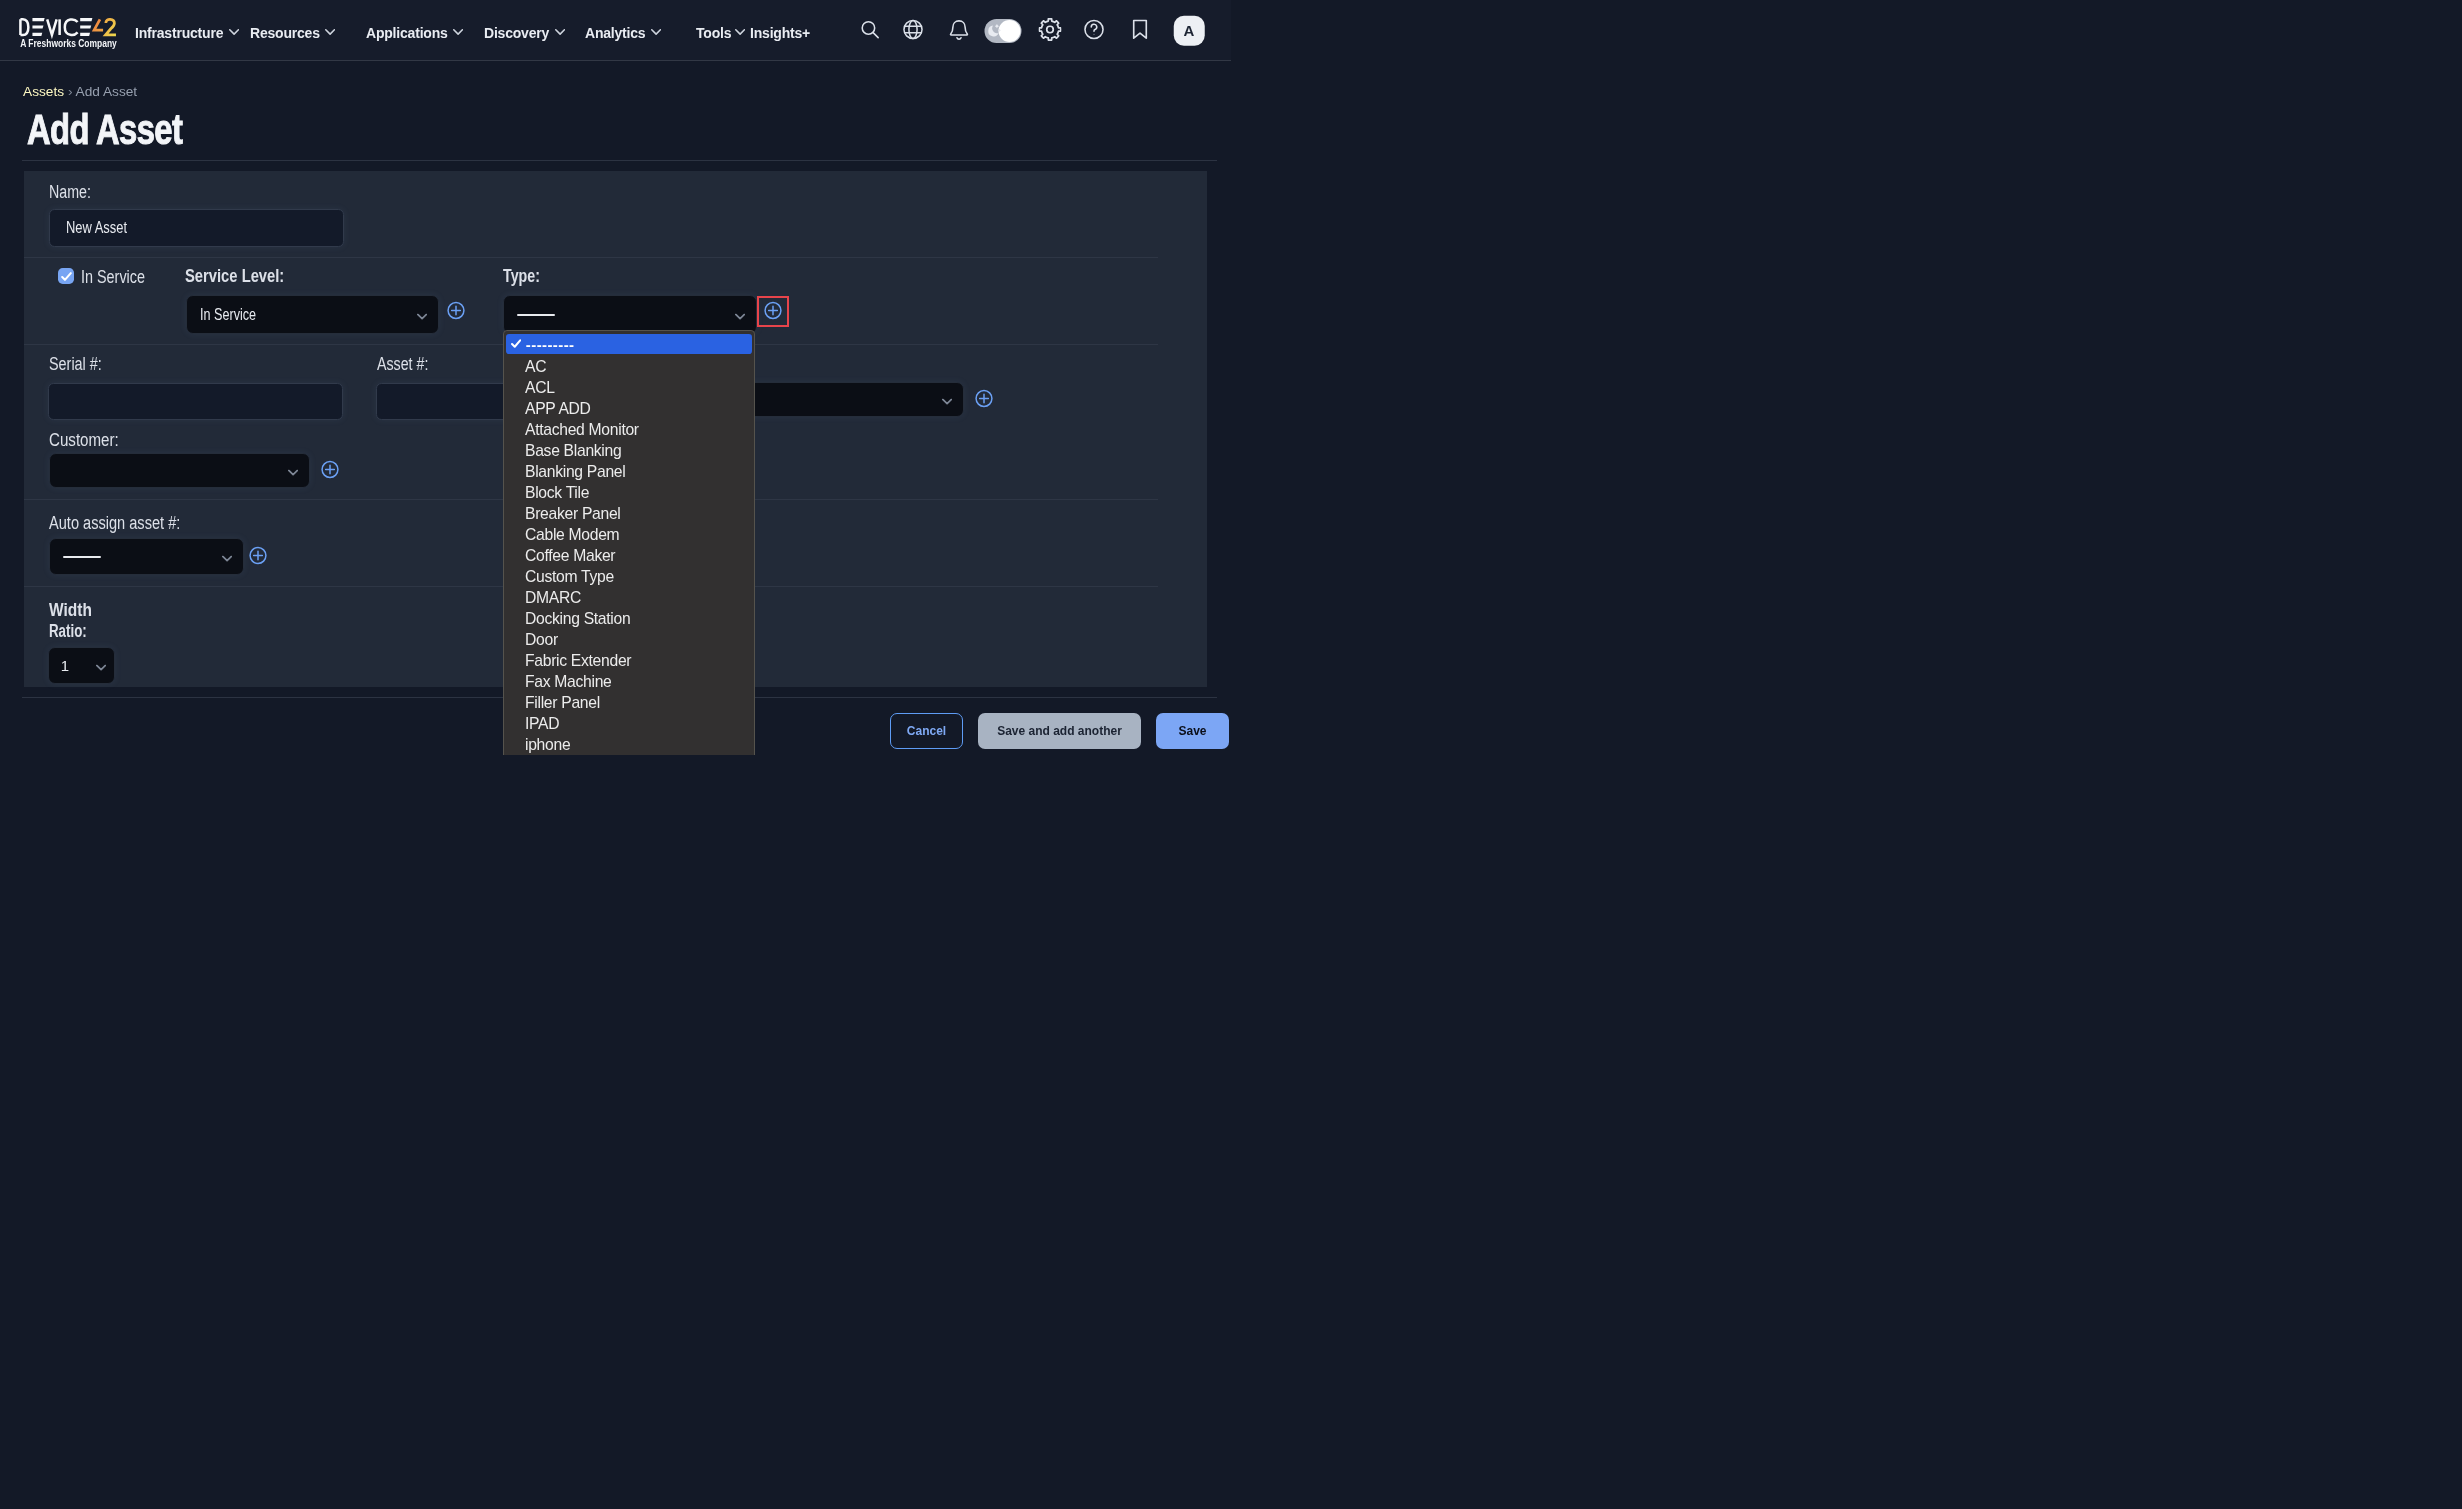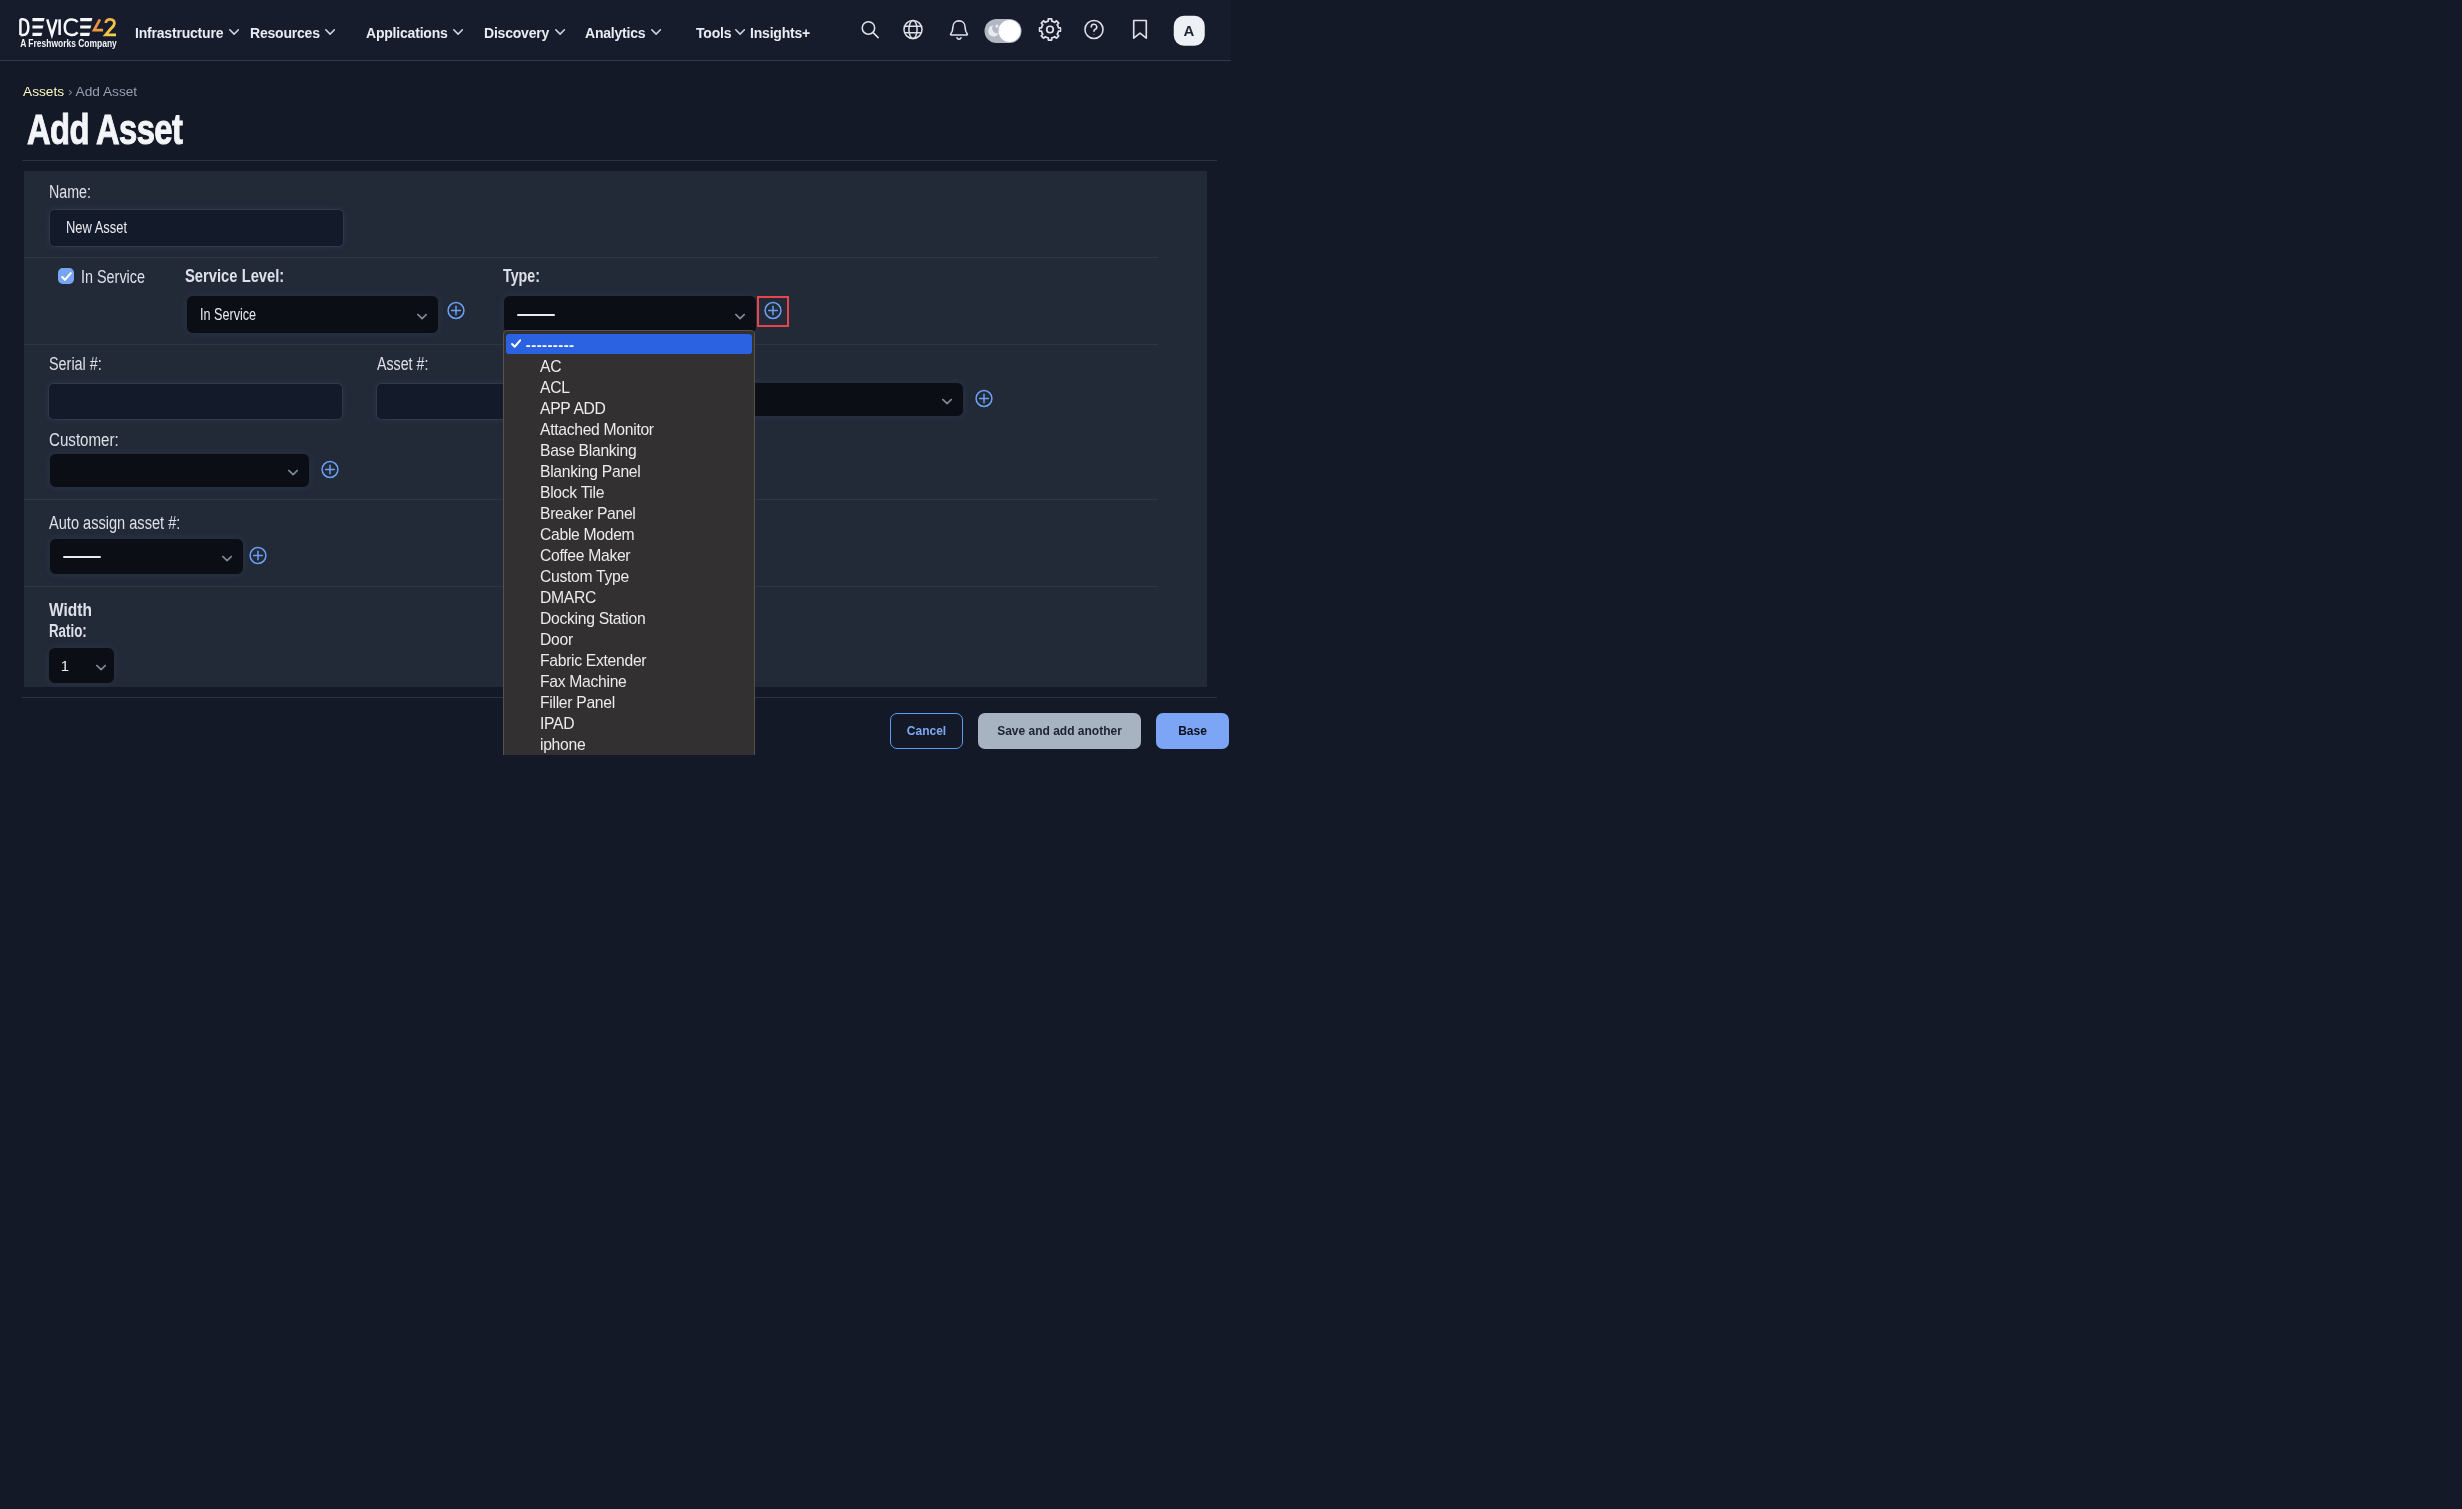--- a/index.html
+++ b/index.html
@@ -26,21 +26,21 @@
   .sel { position:absolute; background:#0b0e15; border:0.8px solid #252d3a; border-radius:7px; box-shadow:0 0 7.8px rgba(120,150,200,.10); color:#e9ecf1; font-size:15px; display:flex; align-items:center; padding-left:13.3px; }
   .sel .cv { position:absolute; right:11px; top:50%; transform:translateY(-50%); }
   .dash { width:38px; height:2px; background:#e8eaee; border-radius:1.6px; margin-top:1.6px; }
   .plus { position:absolute; transform:translate(-50%,-50%); }
 
   
   #cb { position:absolute; left:58px; top:268px; width:16.4px; height:16.4px; background:#78a5f3; border-radius:4.7px; display:flex; align-items:center; justify-content:center; }
 
   
   #dd { position:absolute; left:503px; top:330px; width:252px; height:438px; background:#323030; border:1.6px solid #55534d; border-radius:3.9px; padding-top:3.1px; }
-  #dd .row { height:21px; display:flex; align-items:center; padding-left:36px; color:#ececec; font-size:15.7px; letter-spacing:-0.3px; }
+  #dd .row { height:21px; display:flex; align-items:center; padding-left:21px; color:#ececec; font-size:15.7px; letter-spacing:-0.3px; }
   #dd .rowsel { position:relative; margin:0 2.3px; height:20px; background:#2a62e2; border-radius:3.1px; padding-left:4.7px; display:flex; align-items:center; color:#fff; }
 
   
   .btn { position:absolute; top:713px; height:36px; border-radius:7px; display:flex; align-items:center; justify-content:center; font-size:12px; font-weight:600; }
   #btn-cancel { left:890px; width:73px; border:1.2px solid #5e9cf5; color:#7fa9f4; background:transparent; }
   #btn-saa { left:978px; width:163px; background:#a8b3c2; color:#1b2332; }
   #btn-save { left:1156px; width:73px; background:#7ca6f5; color:#0b0f1a; }
 
   .redbox { position:absolute; left:757px; top:296px; width:32px; height:31px; border:2px solid #e8444b; }
 </style>
@@ -257,14 +257,14 @@
   <div class="row">Fabric Extender</div>
   <div class="row">Fax Machine</div>
   <div class="row">Filler Panel</div>
   <div class="row">IPAD</div>
   <div class="row">iphone</div>
   <div class="row">Machine</div>
 </div>
 
 <div class="btn" id="btn-cancel">Cancel</div>
 <div class="btn" id="btn-saa">Save and add another</div>
-<div class="btn" id="btn-save">Base</div>
+<div class="btn" id="btn-save">Save</div>
 
 
 </body></html>

